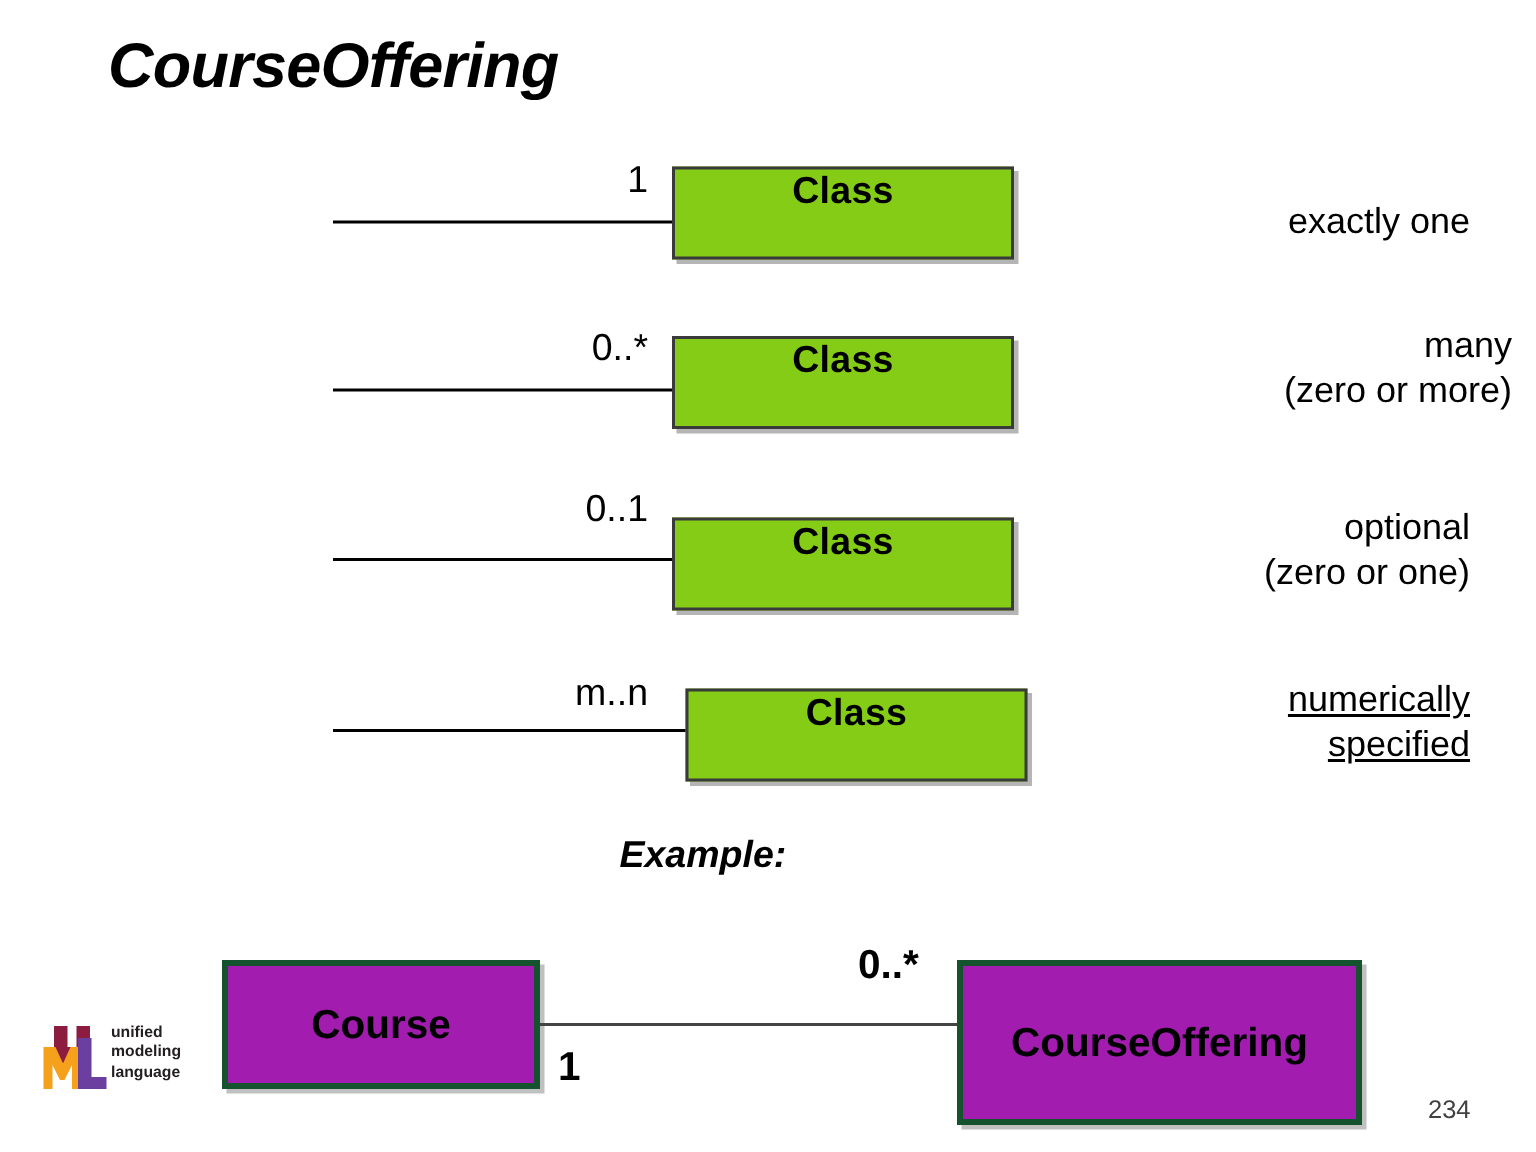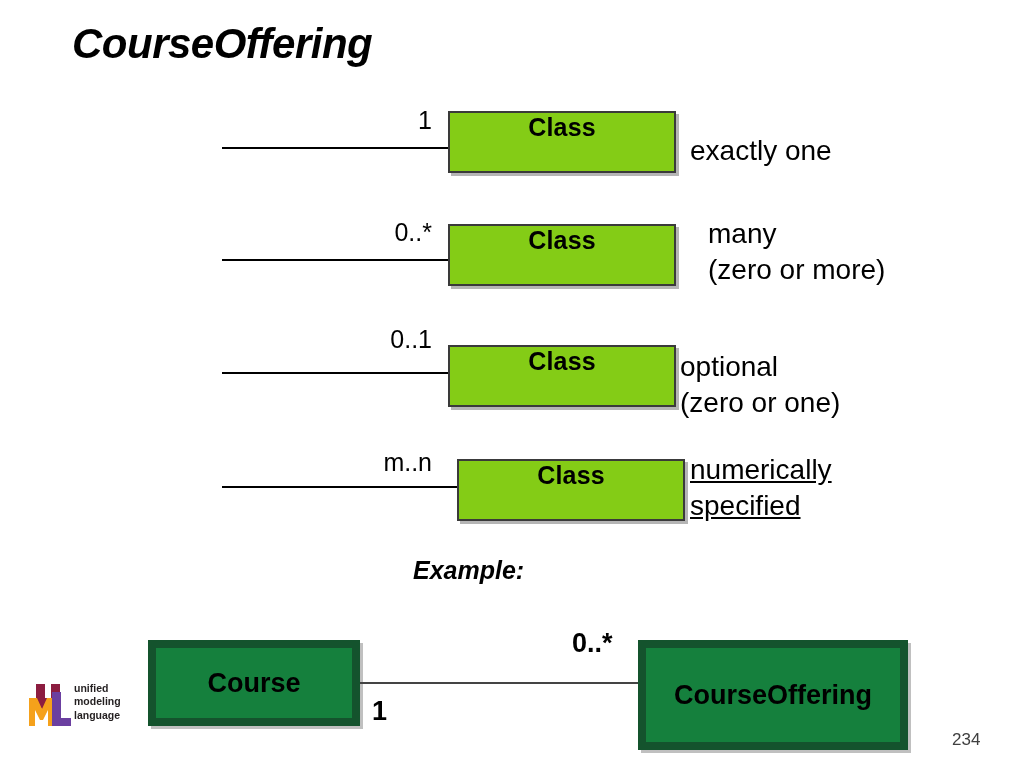--- a/index.html
+++ b/index.html
@@ -57,39 +57,39 @@
     justify-content: center;
     box-sizing: border-box;
   }
   .class-box .class-name {
     font-size: 25px;
     font-weight: bold;
     letter-spacing: 0.2px;
   }
   .desc {
     position: absolute;
-    font-size: 28px;
+    font-size: 24px;
     line-height: 1.27;
-    text-align: left;
+    text-align: right;
     white-space: pre-line;
   }
 
   
   #example-label {
     position: absolute;
     left: 413px;
     top: 556px;
     font-size: 25px;
     font-weight: bold;
     font-style: italic;
   }
   .plain-box {
     position: absolute;
-    background: #15803d;
-    border: 8px solid #14532d;
+    background: #a21caf;
+    border: 4px solid #14532d;
     box-shadow: 3px 3px 0 rgba(130,130,130,0.5);
     display: flex;
     align-items: center;
     justify-content: center;
     box-sizing: border-box;
   }
   .plain-box .class-name {
     font-size: 27px;
     font-weight: bold;
   }
@@ -174,21 +174,21 @@
   <div class="desc" style="left:680px; top:216px; width:300px;margin-left:28px;">many
 (zero or more)</div>
 </div>
 
 <div class="mult-row">
   <div class="assoc-line" style="left:222px; top:372px; width:228px;"></div>
   <div class="mult-label" style="left:300px; top:325px; width:132px;">0..1</div>
   <div class="class-box" style="left:448px; top:345px; width:228px; height:62px;">
     <span class="class-name">Class</span>
   </div>
-  <div class="desc" style="left:680px; top:337px; width:300px;margin-top:12px;">optional
+  <div class="desc" style="left:680px; top:337px; width:300px;">optional
 (zero or one)</div>
 </div>
 
 <div class="mult-row">
   <div class="assoc-line" style="left:222px; top:486px; width:237px;"></div>
   <div class="mult-label" style="left:290px; top:448px; width:142px;">m..n</div>
   <div class="class-box" style="left:457px; top:459px; width:228px; height:62px;">
     <span class="class-name">Class</span>
   </div>
   <div class="desc" style="left:690px; top:452px; width:290px;text-decoration:underline;">numerically

